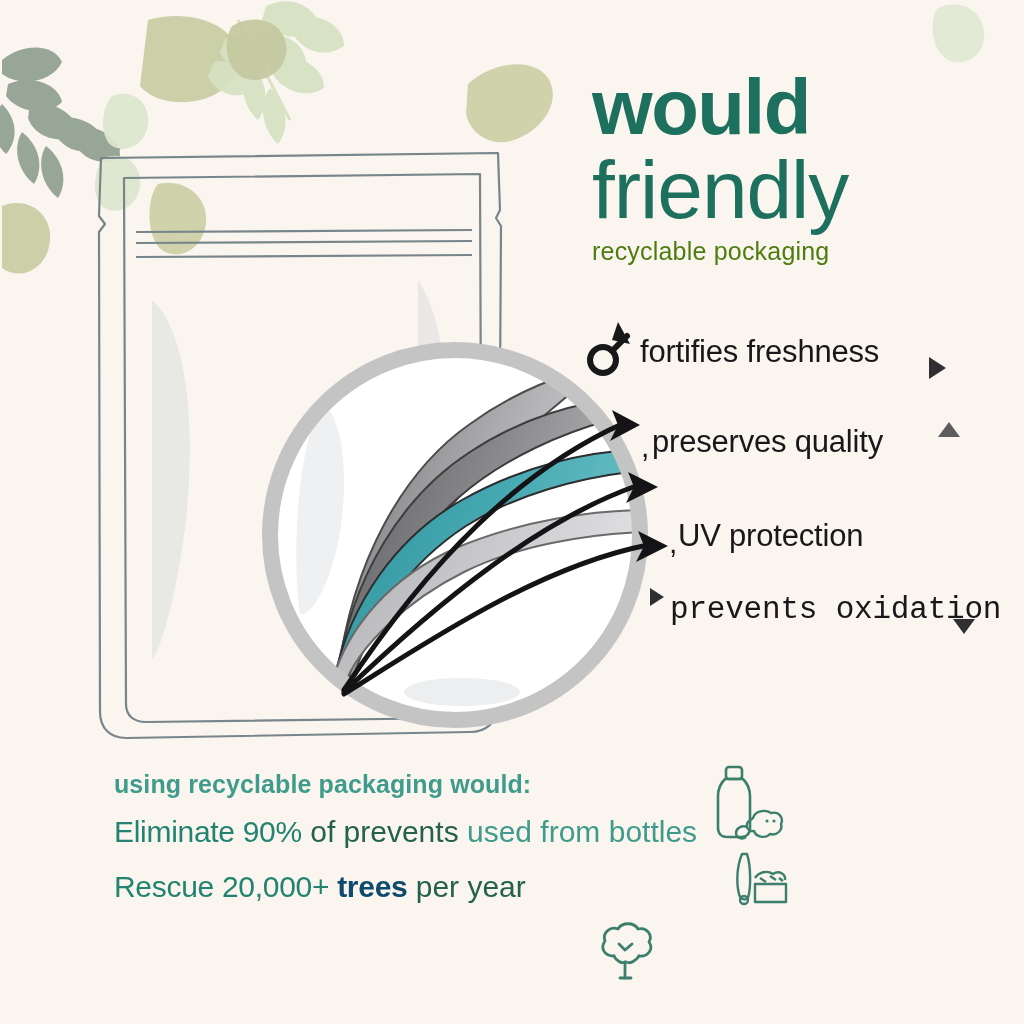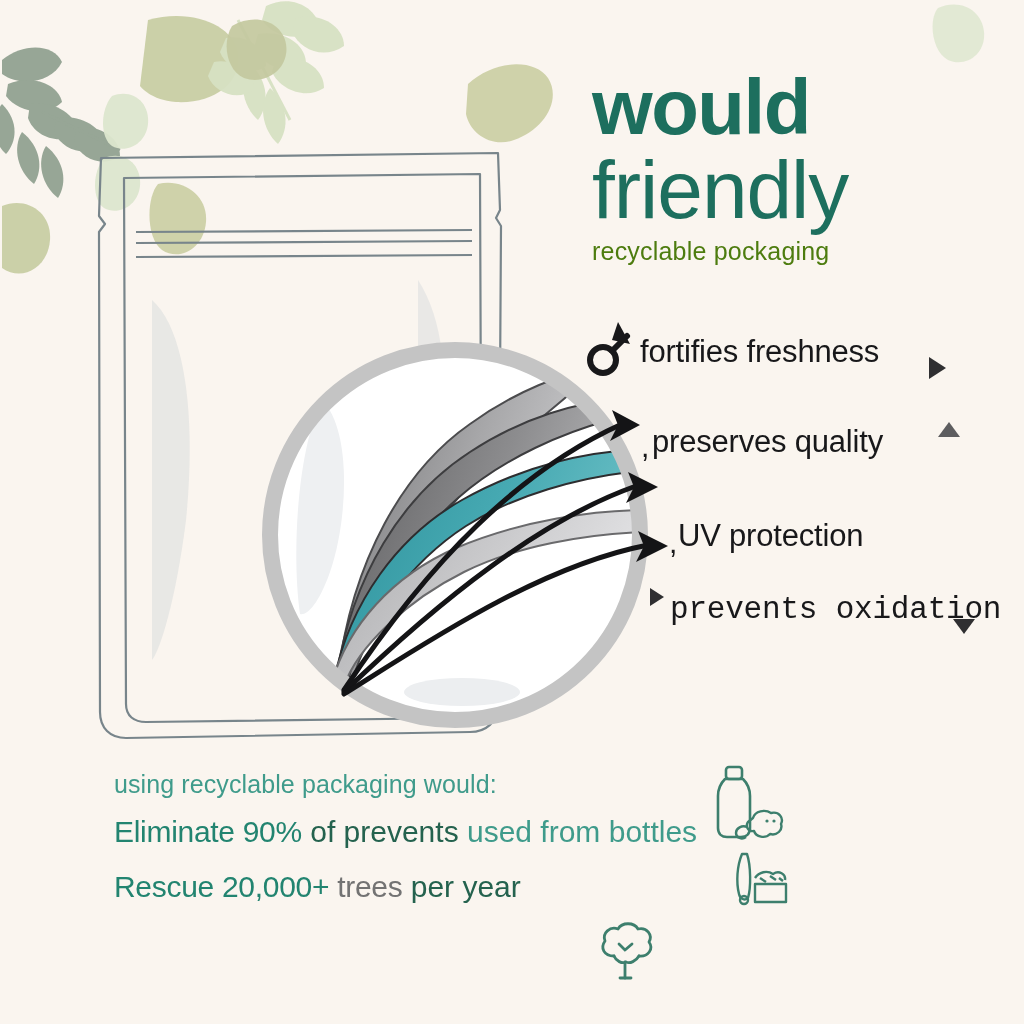--- a/index.html
+++ b/index.html
@@ -128,39 +128,39 @@
   #ah-3{ left:953px; top:619px; }
 
   
   #stats{
     position:absolute;
     left:114px; top:770px;
     width:780px;
   }
   #stats .intro{
     font-size:25px;
-    font-weight:400;
+    font-weight:700;
     color:#3f9b8b;
     letter-spacing:0.1px;
     margin-bottom:18px;
   }
   .stat-line{
     font-size:30px;
     line-height:1.0;
     margin-bottom:25px;
     white-space:nowrap;
   }
   .stat-line .b{
     font-weight:400;
     color:#228470;
     letter-spacing:-0.3px;
   }
   .stat-line .b2{
-    font-weight:400;
-    color:#737373;
+    font-weight:700;
+    color:#0c4a6e;
     letter-spacing:-0.3px;
   }
   .stat-line .n{
     font-weight:400;
     color:#24624e;
   }
   .stat-line .n2{
     font-weight:400;
     color:#3f9b8b;
   }

